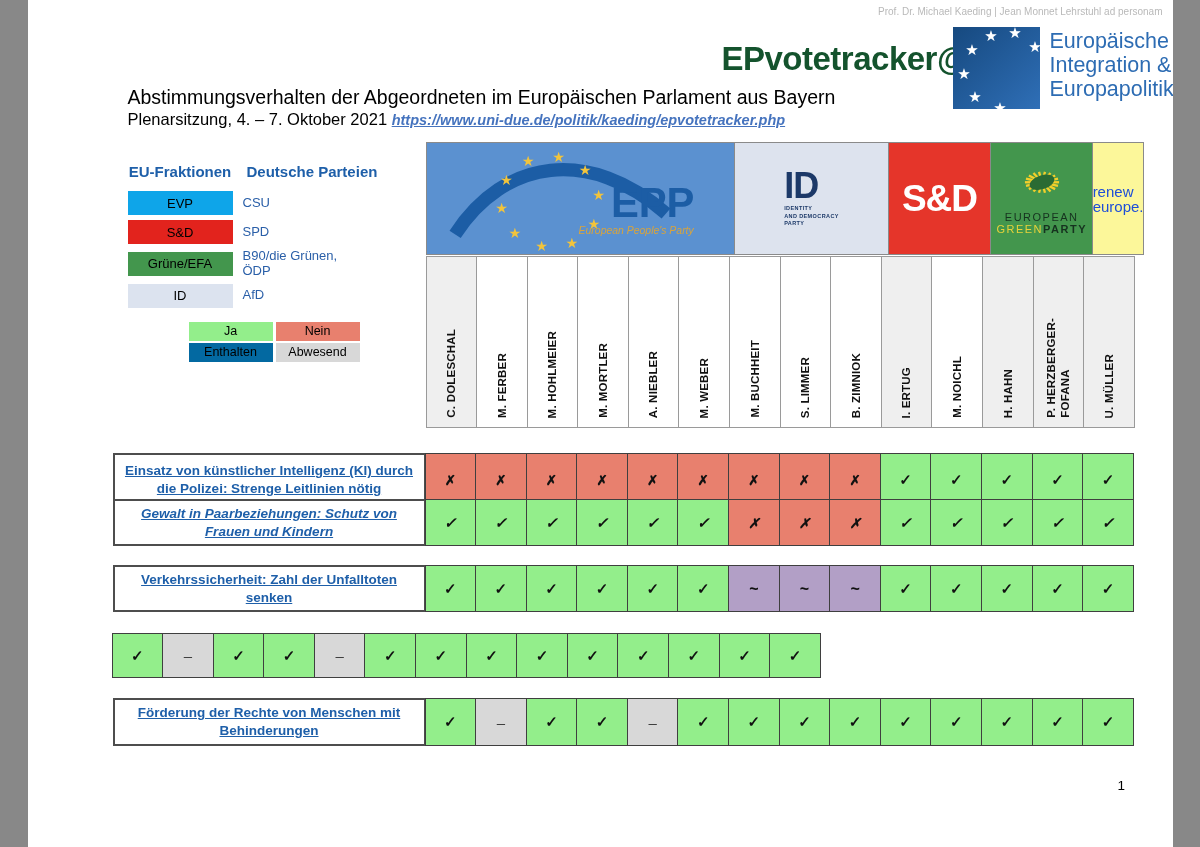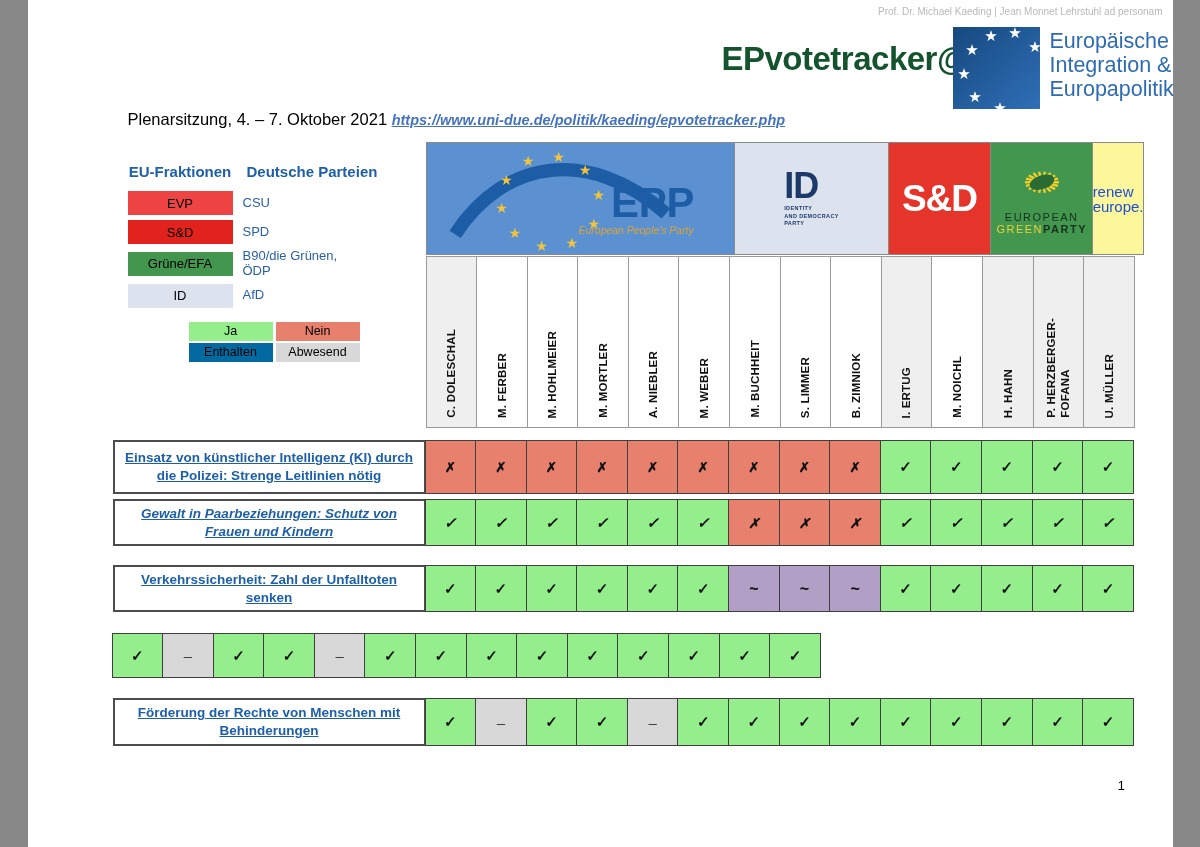--- a/index.html
+++ b/index.html
@@ -73,33 +73,34 @@
         <text x="11" y="52">★</text>
         <text x="22" y="75">★</text>
       <text x="47" y="86">★</text>
     </g>
   </svg>
 
   <div class="logotext">Europäische
 Integration &amp;
 Europapolitik</div>
 
+  <div class="title">Abstimmungsverhalten der Abgeordneten im Europäischen Parlament aus Bayern</div>
   <div class="subtitle">
     <span>Plenarsitzung, 4. – 7. Oktober 2021</span>
     <a href="#">https://www.uni-due.de/politik/kaeding/epvotetracker.php</a>
   </div>
 
   <div class="legend">
     <div class="leg-heads">
       <span style="width:105px; text-align:center;">EU-Fraktionen</span>
       <span>Deutsche Parteien</span>
     </div>
     <div id="fraction-legend">
         <div class="leg-row">
-          <div class="leg-box" style="background: #ef4444;">EVP</div>
+          <div class="leg-box" style="background: #0ea5e9;">EVP</div>
           <div class="leg-party">CSU</div>
         </div>
         <div class="leg-row">
           <div class="leg-box" style="background: rgb(226, 35, 29);">S&amp;D</div>
           <div class="leg-party">SPD</div>
         </div>
         <div class="leg-row">
           <div class="leg-box" style="background: rgb(67, 150, 77);">Grüne/EFA</div>
           <div class="leg-party">B90/die Grünen,
 ÖDP</div>
@@ -216,21 +217,21 @@
           <span>P. HERZBERGER-
 FOFANA</span>
         </div>
         <div class="ncell" style="background: rgb(239, 239, 239);">
           <span>U. MÜLLER</span>
         </div>
       </div>
   </div>
 
   <div id="rows-host">
-      <div class="vrow" style="top: 440px; height: 54px;">
+      <div class="vrow" style="top: 453px; height: 54px;">
         <div class="vlabel">Einsatz von künstlicher Intelligenz (KI) durch die Polizei: Strenge Leitlinien nötig</div>
         <div class="vcell v-no" style="background: rgb(232, 128, 110);">✗</div>
         <div class="vcell v-no" style="background: rgb(232, 128, 110);">✗</div>
         <div class="vcell v-no" style="background: rgb(232, 128, 110);">✗</div>
         <div class="vcell v-no" style="background: rgb(232, 128, 110);">✗</div>
         <div class="vcell v-no" style="background: rgb(232, 128, 110);">✗</div>
         <div class="vcell v-no" style="background: rgb(232, 128, 110);">✗</div>
         <div class="vcell v-no" style="background: rgb(232, 128, 110);">✗</div>
         <div class="vcell v-no" style="background: rgb(232, 128, 110);">✗</div>
         <div class="vcell v-no" style="background: rgb(232, 128, 110);">✗</div>

